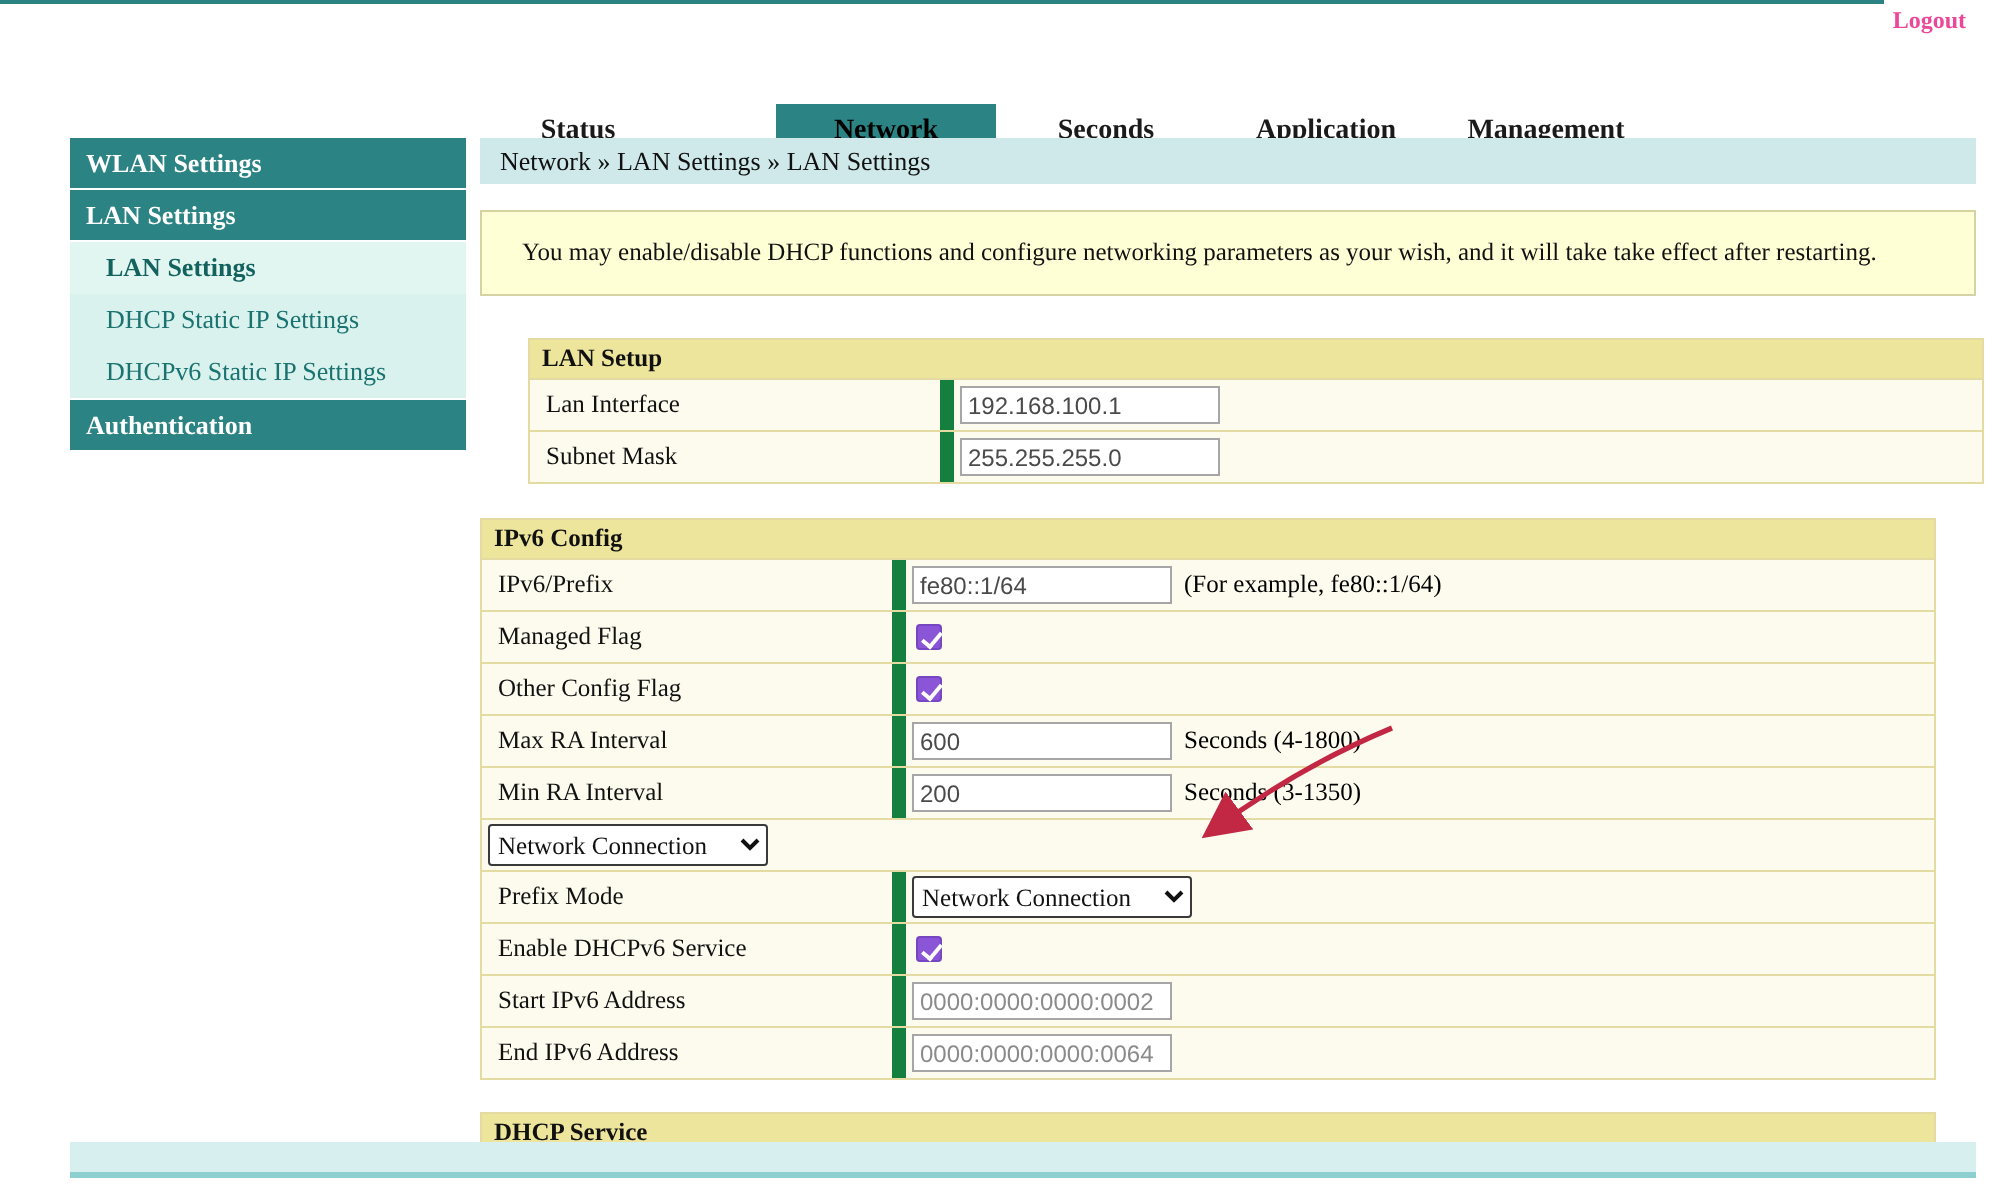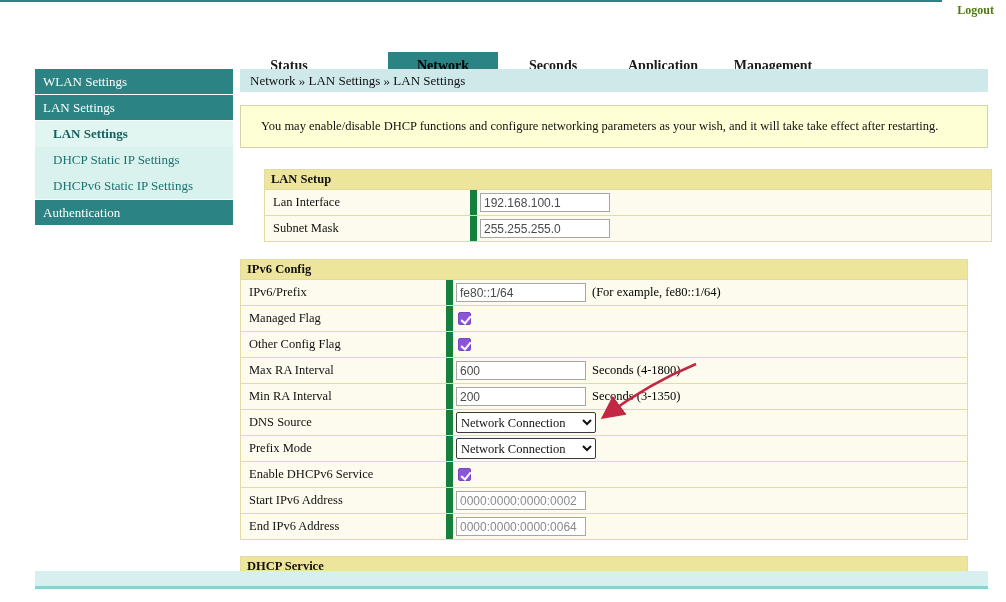--- a/index.html
+++ b/index.html
@@ -4,28 +4,28 @@
 <style>
   html,body{margin:0;padding:0;}
   body{
     width:1006px;height:602px;position:relative;overflow:hidden;
     background:#ffffff;
     font-family:"Liberation Serif", serif;
     color:#111;
   }
   
   .topline{position:absolute;top:0;left:0;width:942px;height:2px;background:#2b8383;}
-  .logout{position:absolute;top:3px;right:12px;font-size:12px;font-weight:bold;color:#4d7c0f;text-decoration:none;cursor:pointer;}
+  .logout{position:absolute;top:3px;right:23px;font-size:12px;font-weight:bold;color:#ec4899;text-decoration:none;cursor:pointer;}
   
   .tabbar{position:absolute;left:234px;top:52px;height:27px;display:flex;}
   .tab{width:110px;height:27px;line-height:27px;text-align:center;font-size:14px;font-weight:bold;color:#1a1a1a;cursor:pointer;}
   .tab.active{background:#2b8383;color:#000000;margin-left:44px;}
   
   .sidebar{position:absolute;left:35px;top:69px;width:198px;}
-  .side-header{height:25px;line-height:25px;background:#2b8383;color:#fff;font-size:13px;font-weight:normal;padding-left:8px;margin-bottom:1px;cursor:pointer;}
+  .side-header{height:25px;line-height:25px;background:#2b8383;color:#fff;font-size:13px;font-weight:bold;padding-left:8px;margin-bottom:1px;cursor:pointer;}
   .side-sub{background:#d9f2ee;margin-bottom:1px;}
   .side-item{height:26px;line-height:26px;padding-left:18px;font-size:13px;color:#1b7370;cursor:pointer;}
   .side-item.selected{font-weight:bold;color:#14625f;background:#e2f6f1;}
   
   .content{position:absolute;left:240px;top:69px;width:748px;}
   .breadcrumb{height:23px;line-height:23px;background:#cfe9ea;font-size:13px;padding-left:10px;}
   .notice{margin-top:13px;width:706px;background:#ffffd6;border:1px solid #d5d2a4;padding:13px 20px;font-size:12.5px;}
   .section{width:728px;border:1px solid #e3dba2;box-sizing:border-box;}
   .sec-lan{margin-top:21px;margin-left:24px;}
   .sec-ipv6{margin-top:17px;}
@@ -126,21 +126,20 @@
 
     <div class="row">
       <div class="cell-label">Min RA Interval</div>
       <div class="cell-field">
         <input class="txt" type="text" value="200" style="">
         <span class="note">Seconds (3-1350)</span>
       </div>
     </div>
 
     <div class="row">
-      <div class="cell-label">DNS Source</div>
       <div class="cell-field">
         <select class="sel">
           <option>Network Connection</option>
         </select>
       </div>
     </div>
 
     <div class="row">
       <div class="cell-label">Prefix Mode</div>
       <div class="cell-field">

